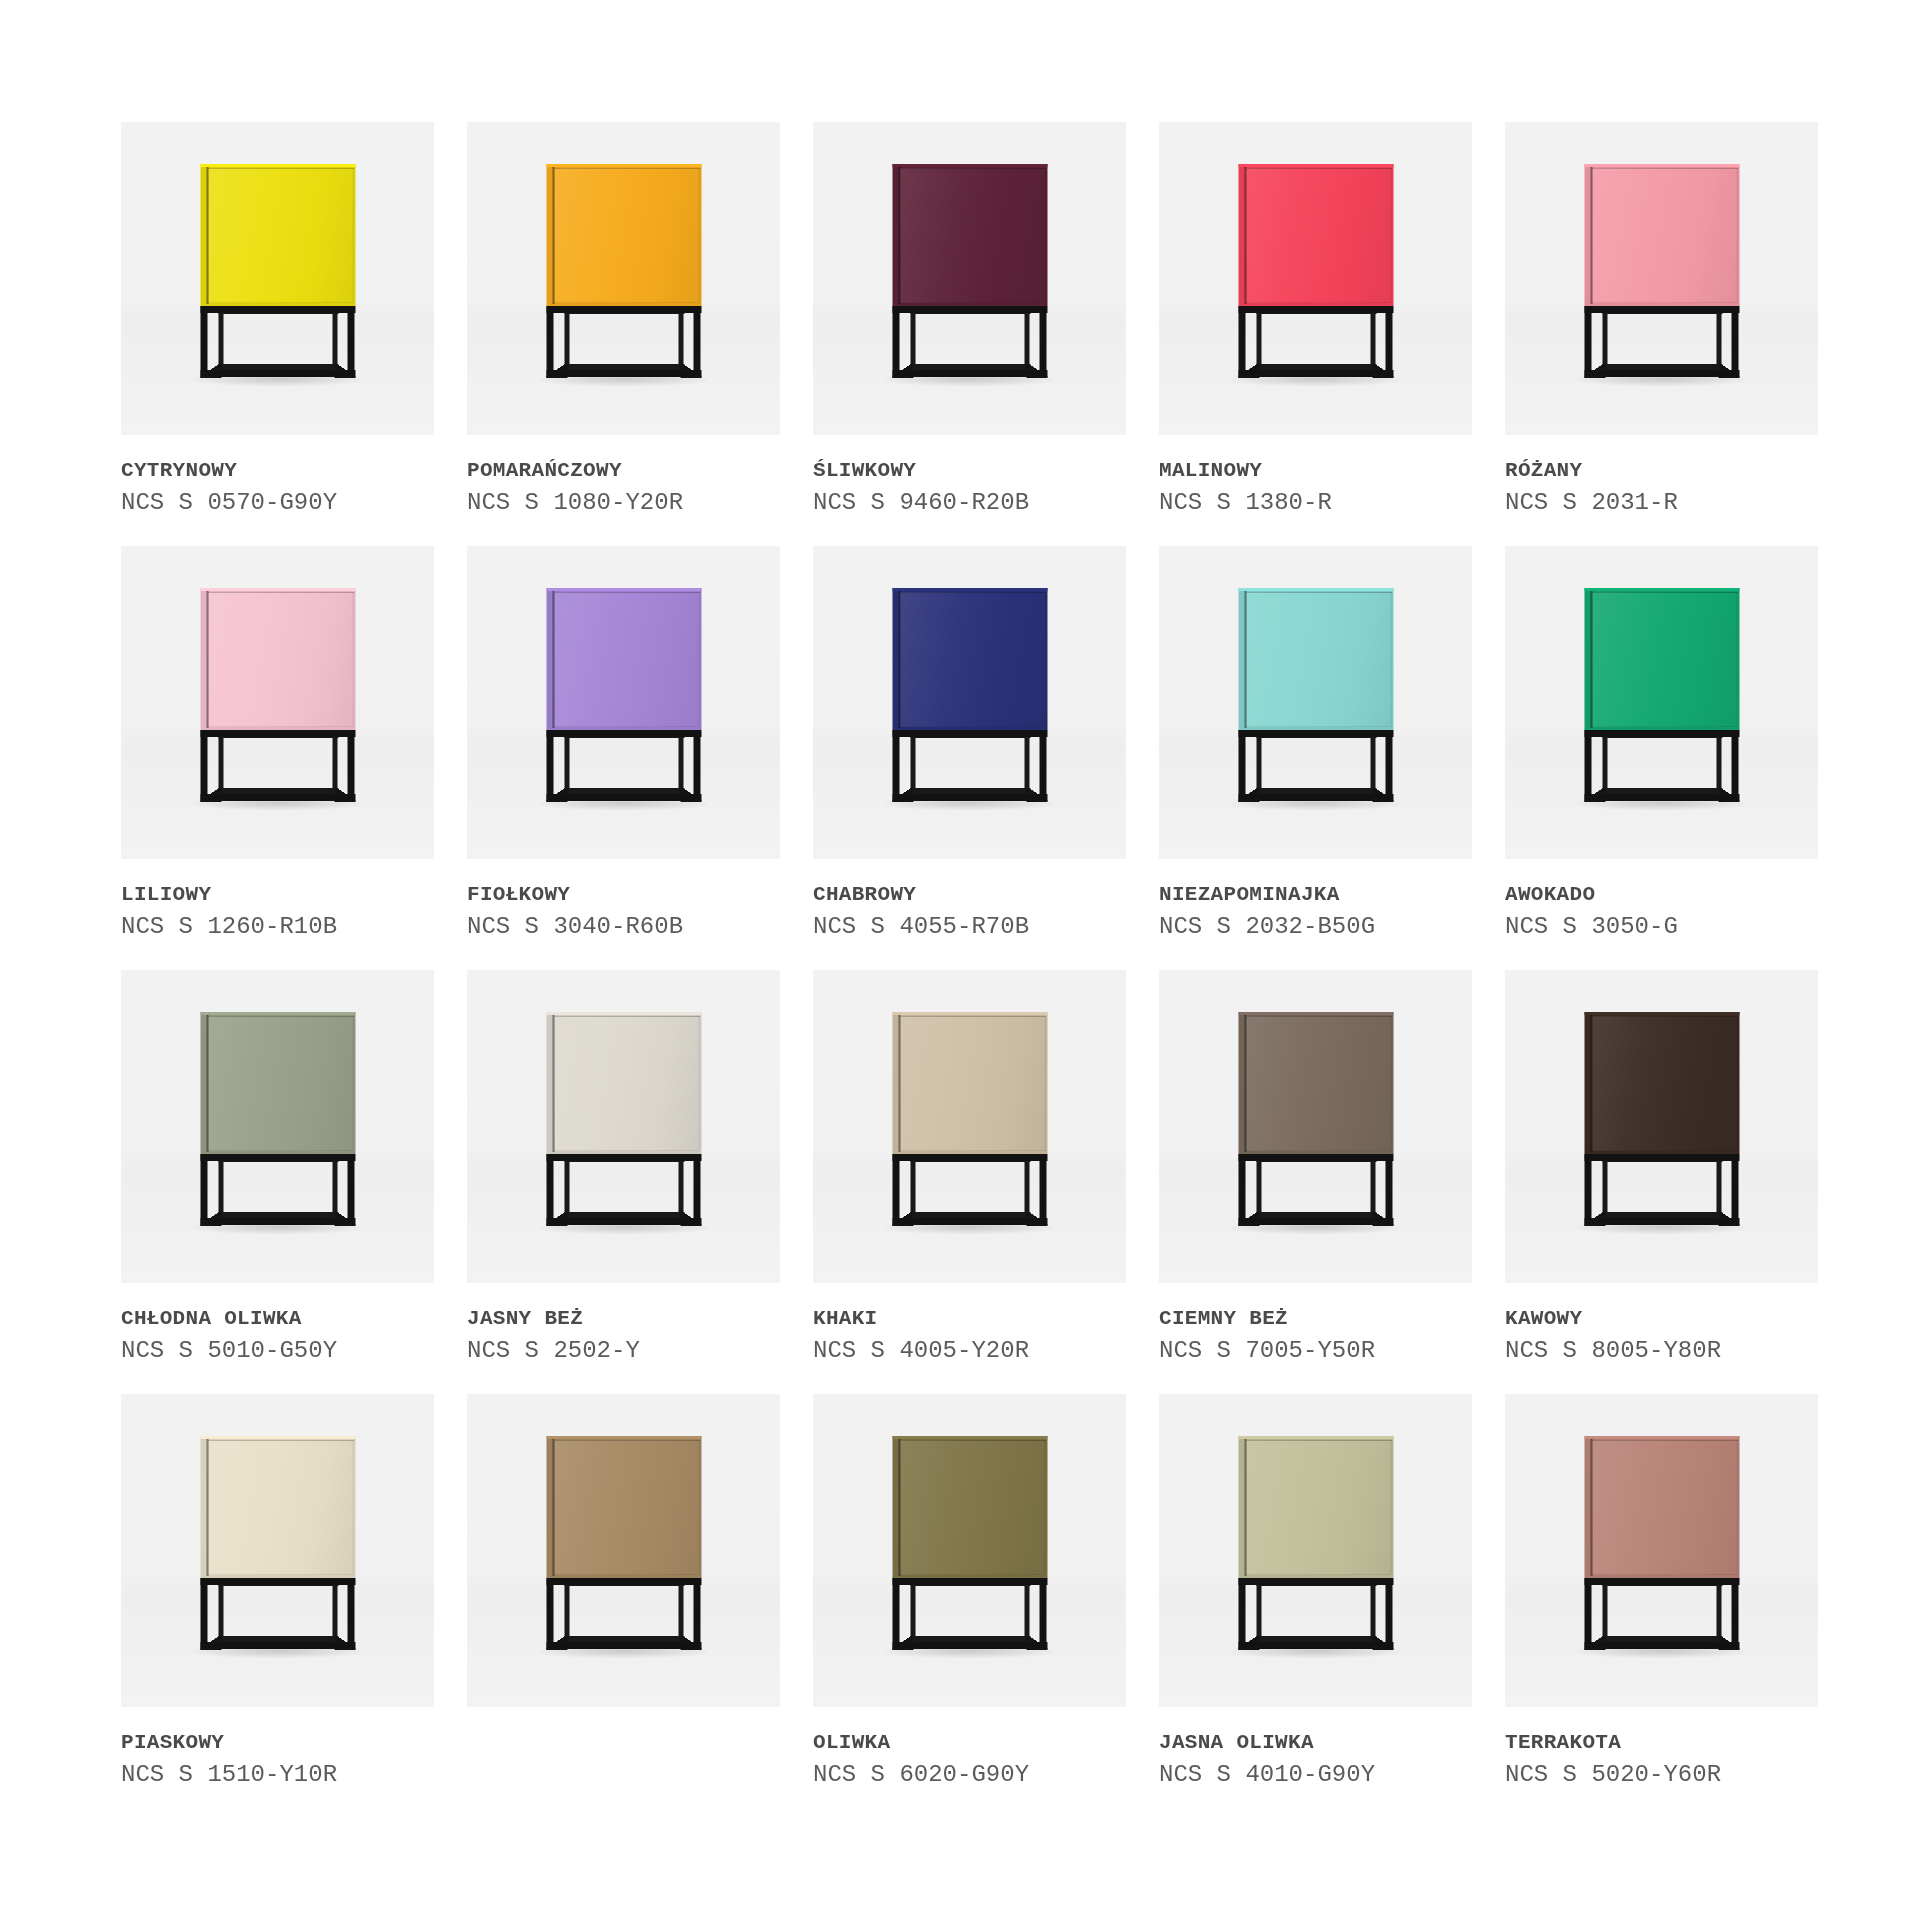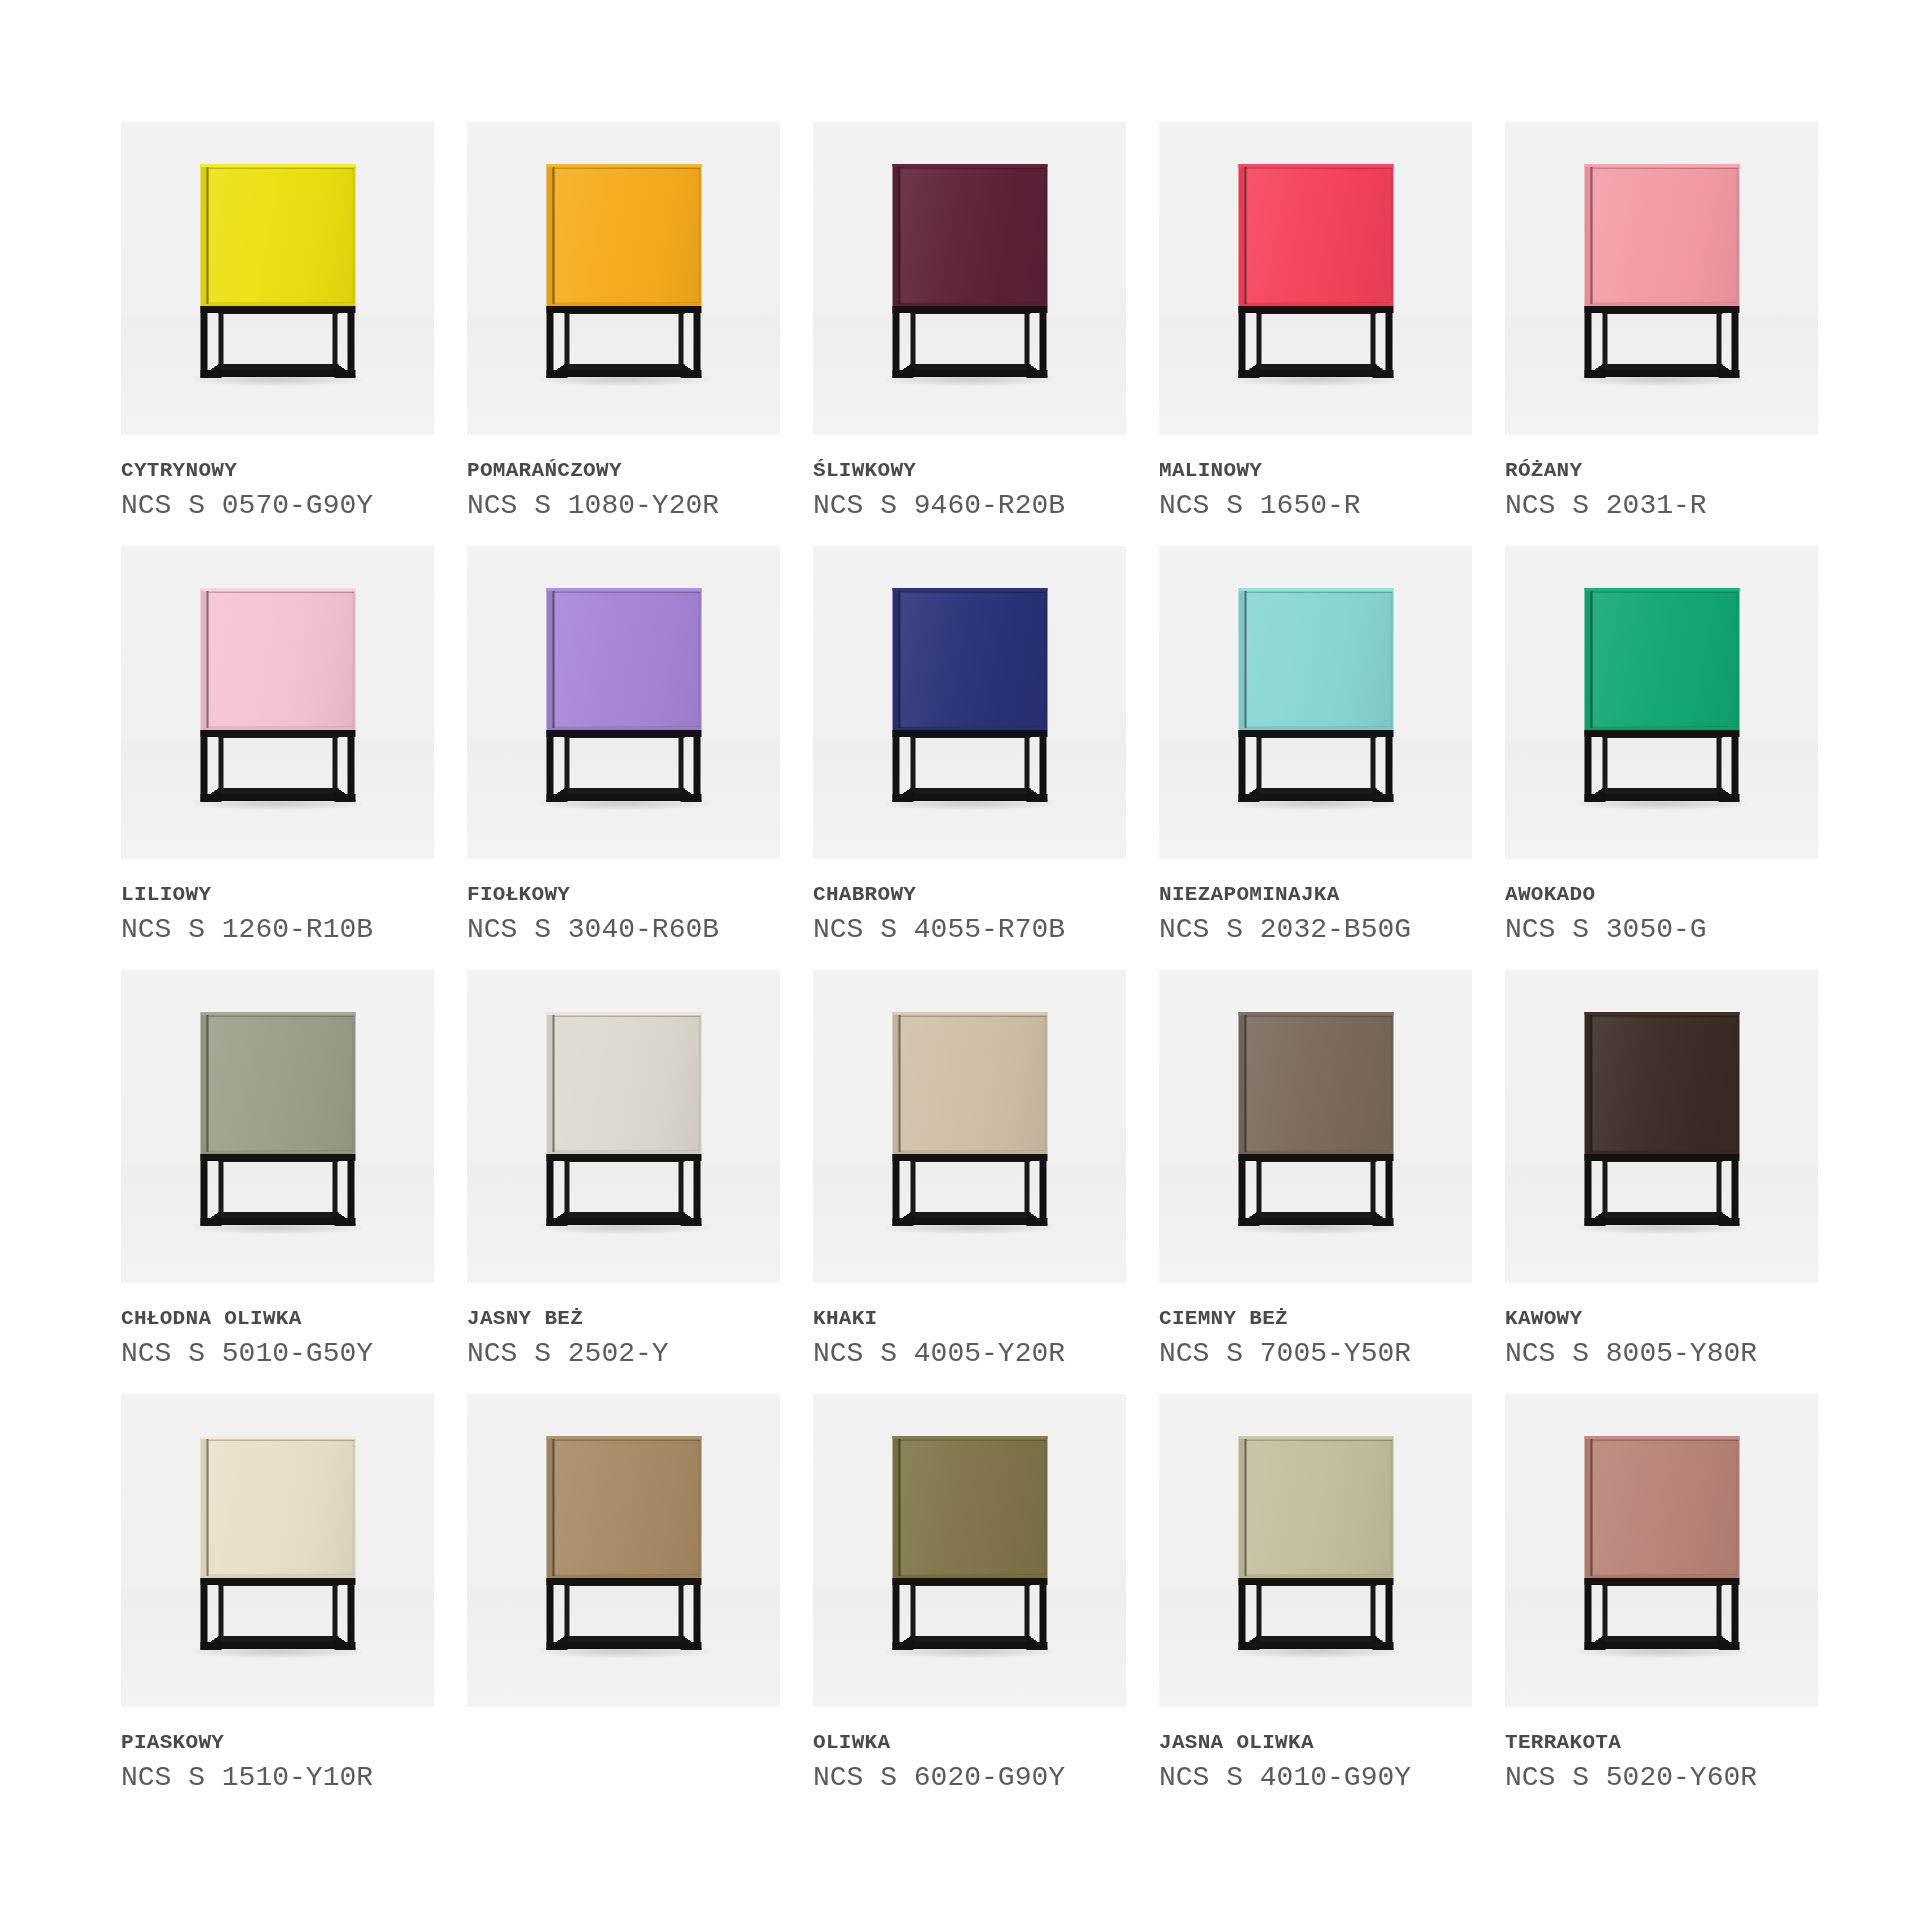--- a/index.html
+++ b/index.html
@@ -172,21 +172,21 @@
     font-size: 21px;
     font-weight: 700;
     letter-spacing: 0.3px;
     color: #4a4a4a;
     line-height: 1.12;
     text-transform: uppercase;
     white-space: nowrap;
   }
   .code {
     margin-top: 7.3px;
-    font-size: 28px;
+    font-size: 24px;
     font-weight: 400;
     color: #5b5b5b;
     line-height: 1.12;
     white-space: nowrap;
   }
 </style>
 </head>
 <body>
 
 <div id="catalog" style="background: rgb(255, 255, 255);">
@@ -305,21 +305,21 @@
           <div class="rail top-rail"></div>
           <div class="rail leg-fl"></div>
           <div class="rail leg-fr"></div>
           <div class="rail bot-rail"></div>
           <div class="shadow"></div>
         </div>
       </div>
     </div>
     <div class="caption">
       <div class="name">MALINOWY</div>
-      <div class="code">NCS S 1650-R</div>
+      <div class="code">NCS S 1380-R</div>
     </div>
   </div>
       <div class="card">
     <div class="photo" style="background: rgb(241, 241, 241);">
       <div class="backdrop"></div>
       <div class="unit" style="--c: #f49aa6;">
         <div class="body">
           <div class="carcass"></div>
           <div class="door"></div>
           <div class="reveal"></div>

